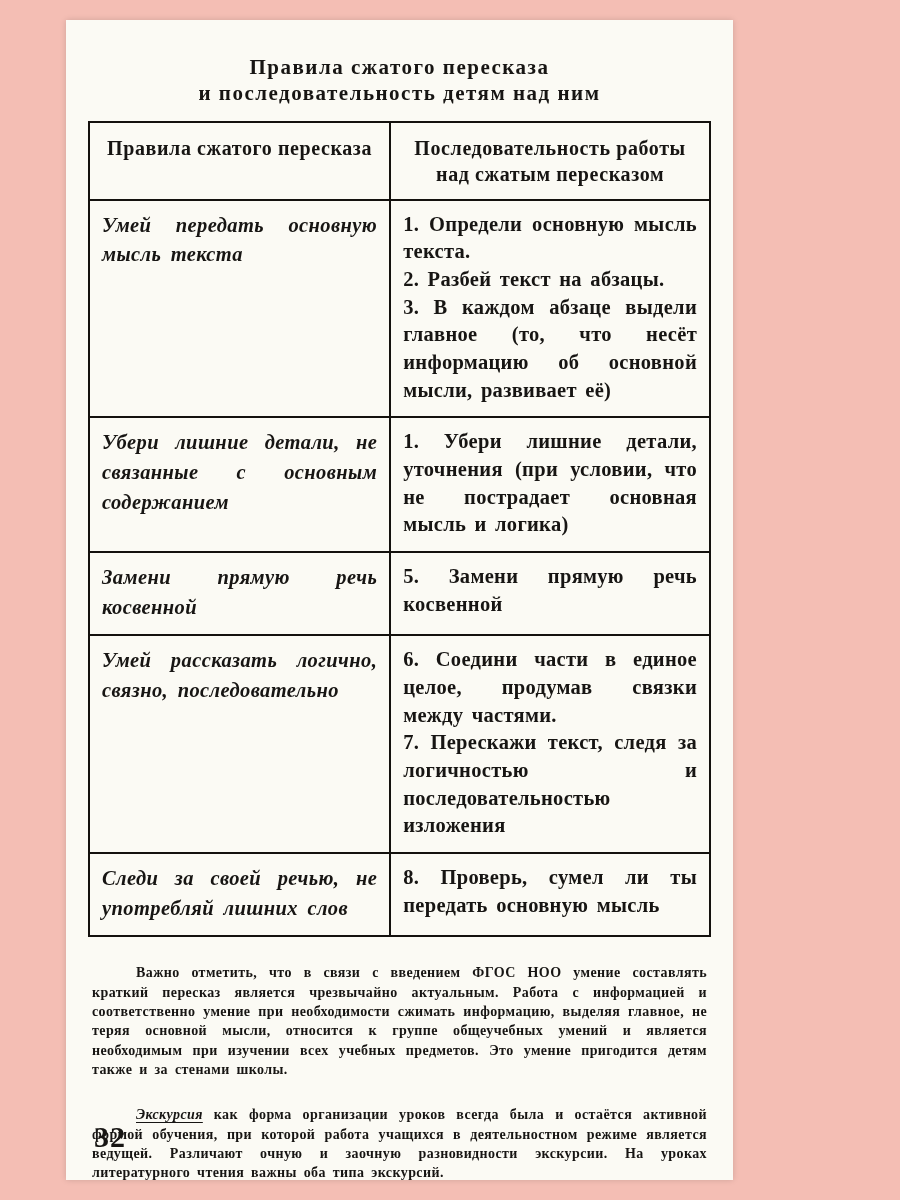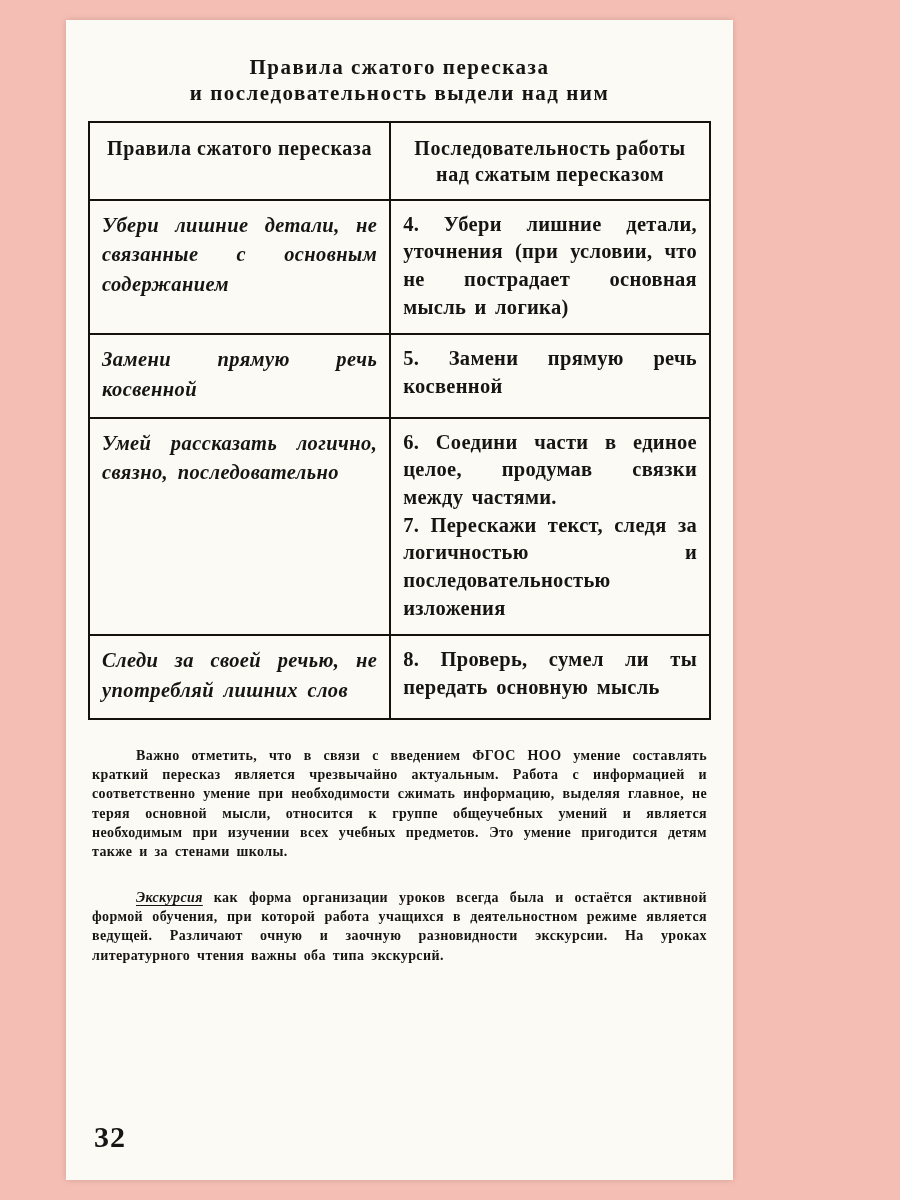--- a/index.html
+++ b/index.html
@@ -115,39 +115,47 @@
     letter-spacing: 1px;
   }
 </style>
 </head>
 <body>
 
 <div class="page">
 
   <div class="title-block">
     <div class="title-line">Правила сжатого пересказа</div>
-    <div class="title-line">и последовательность выдели над ним</div>
+    <div class="title-line">и последовательность детям над ним</div>
   </div>
 
   <table class="rules">
     <colgroup>
       <col class="left-col">
       <col class="right-col">
     </colgroup>
     <thead>
       <tr>
         <th>Правила сжатого пересказа</th>
         <th>Последовательность работы над сжатым пересказом</th>
       </tr>
     </thead>
     <tbody>
       <tr>
+        <td class="rule-cell">Умей передать основную мысль текста</td>
+        <td class="steps-cell">
+          <p>1. Определи основную мысль текста.</p>
+          <p>2. Разбей текст на абзацы.</p>
+          <p>3. В каждом абзаце выдели главное (то, что несёт информацию об основной мысли, развивает её)</p>
+        </td>
+      </tr>
+      <tr>
         <td class="rule-cell">Убери лишние детали, не связанные с основным содержанием</td>
         <td class="steps-cell">
-          <p>4. Убери лишние детали, уточнения (при условии, что не пострадает основная мысль и логика)</p>
+          <p>1. Убери лишние детали, уточнения (при условии, что не пострадает основная мысль и логика)</p>
         </td>
       </tr>
       <tr>
         <td class="rule-cell">Замени прямую речь косвенной</td>
         <td class="steps-cell">
           <p>5. Замени прямую речь косвенной</p>
         </td>
       </tr>
       <tr>
         <td class="rule-cell">Умей рассказать логично, связно, последовательно</td>

